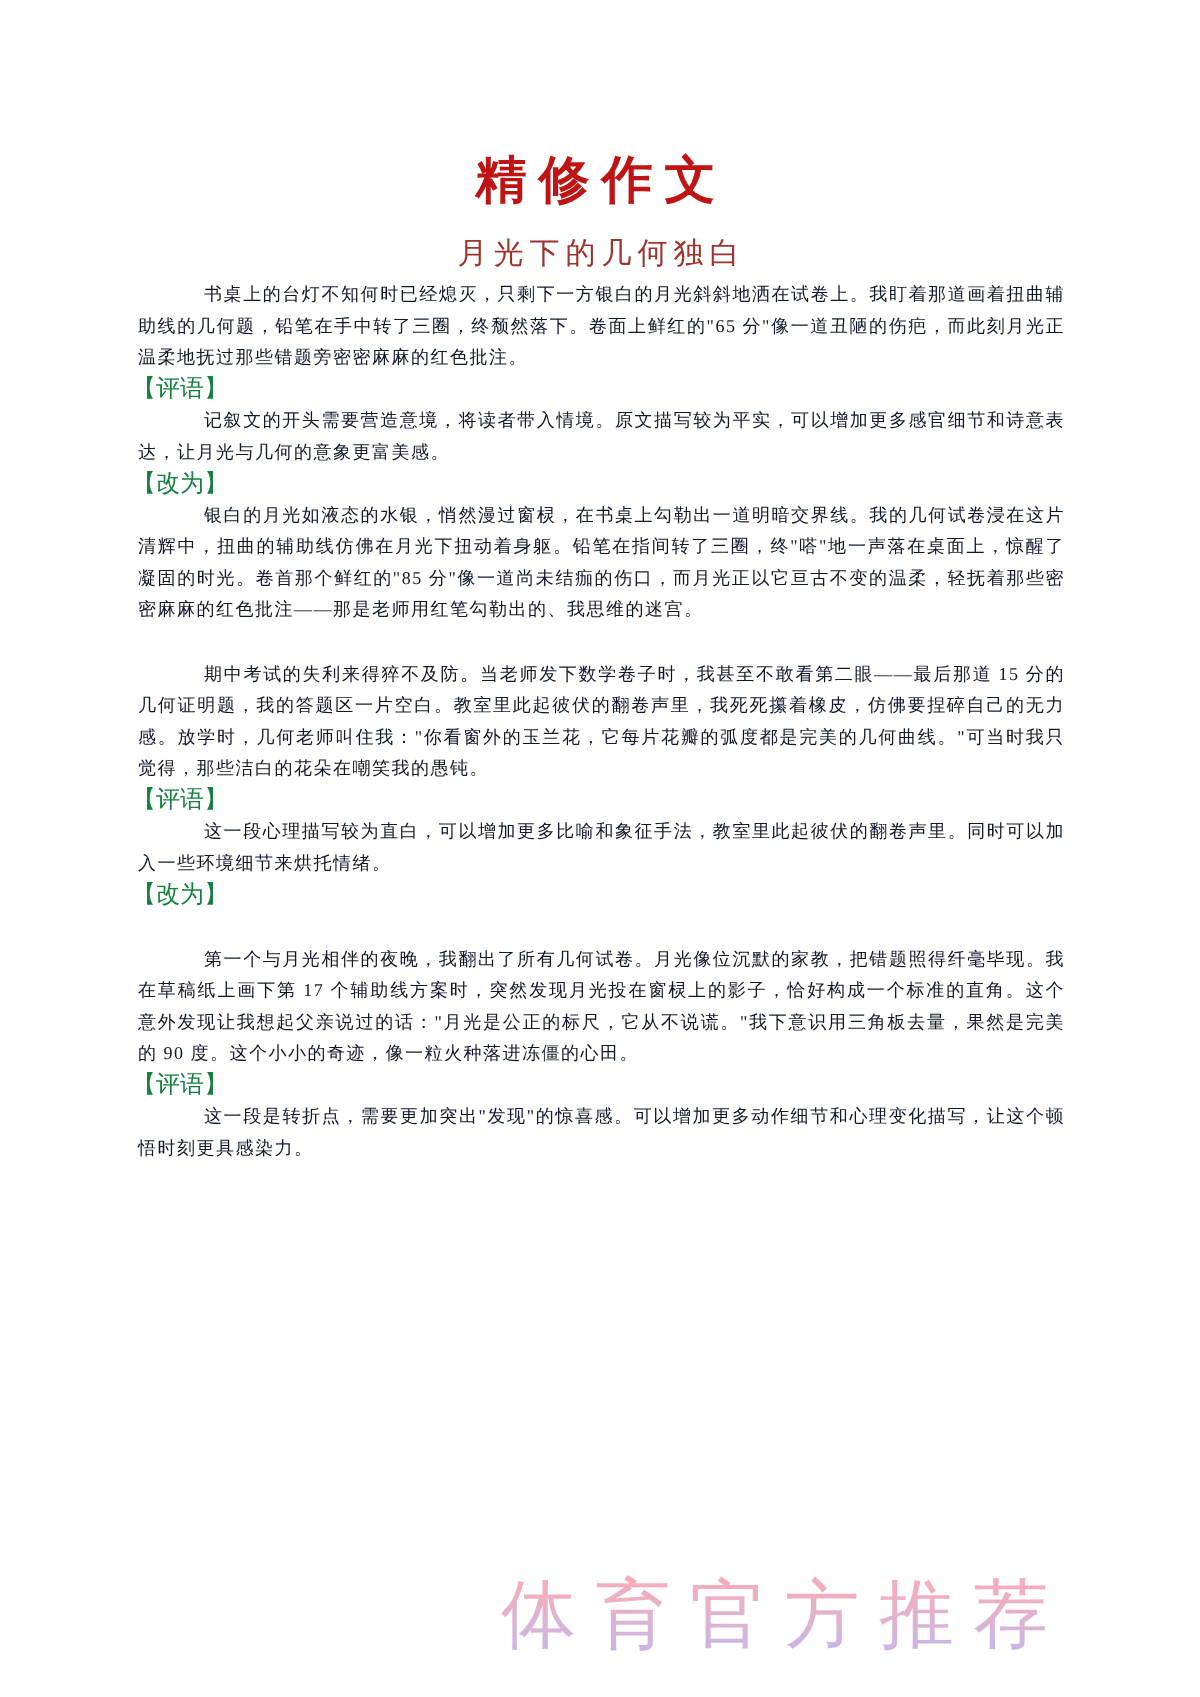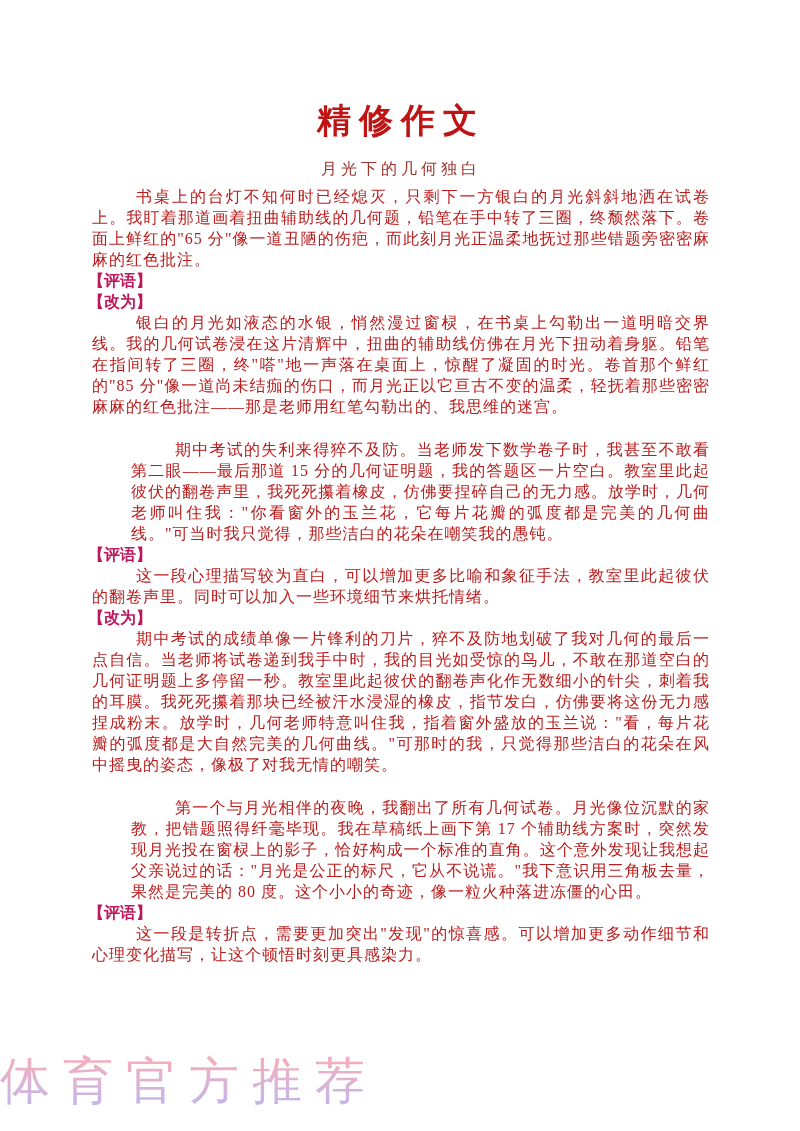--- a/index.html
+++ b/index.html
@@ -28,58 +28,57 @@
     margin: 0 0 18px 0;
     font-size: 34px;
     line-height: 38px;
     font-weight: bold;
     text-align: center;
     letter-spacing: 8px;
     color: #bf1414;
   }
   .essay-title {
     margin: 0 0 6px 0;
-    font-size: 16px;
+    font-size: 20px;
     line-height: 22px;
     font-weight: normal;
     text-align: center;
     letter-spacing: 4px;
     color: #9e332c;
   }
   .para {
     margin: 0;
-    font-size: 16px;
+    font-size: 12px;
     line-height: 21px;
     letter-spacing: 1px;
-    color: #b91c1c;
+    color: #0f172a;
     text-align: justify;
     text-indent: 44px;
   }
   .para-gap {
     margin-top: 22px;
-    margin-left: 39px;
   }
   .marker {
     font-size: 16px;
     line-height: 21px;
-    font-weight: bold;
-    color: #be185d;
+    font-weight: normal;
+    color: #15803d;
     letter-spacing: 0;
     margin-left: -4px;
   }
   .watermark {
     position: absolute;
     top: 1050px;
     left: 0;
     width: 712px;
-    text-align: left;
+    text-align: right;
     font-size: 50px;
     line-height: 62px;
     letter-spacing: 13px;
-    font-family: Liberation Serif, serif;
+    font-family: Liberation Mono, monospace;
     color: #dcb3cf;
     pointer-events: none;
   }
   @supports ((-webkit-background-clip: text) or (background-clip: text)) {
     .watermark {
       background: linear-gradient(180deg, #f2aebc 18%, #dab4d6 55%, #c3b6e9 88%);
       -webkit-background-clip: text;
       background-clip: text;
       color: transparent;
     }
@@ -90,32 +89,32 @@
 
 <div class="doc">
 
   <h1 class="doc-title">精修作文</h1>
 
   <h2 class="essay-title">月光下的几何独白</h2>
 
   <p class="para">书桌上的台灯不知何时已经熄灭，只剩下一方银白的月光斜斜地洒在试卷上。我盯着那道画着扭曲辅助线的几何题，铅笔在手中转了三圈，终颓然落下。卷面上鲜红的"65 分"像一道丑陋的伤疤，而此刻月光正温柔地抚过那些错题旁密密麻麻的红色批注。</p>
 
   <div class="marker">【评语】</div>
+  <p class="para">记叙文的开头需要营造意境，将读者带入情境。原文描写较为平实，可以增加更多感官细节和诗意表达，让月光与几何的意象更富美感。</p>
 
   <div class="marker">【改为】</div>
   <p class="para">银白的月光如液态的水银，悄然漫过窗棂，在书桌上勾勒出一道明暗交界线。我的几何试卷浸在这片清辉中，扭曲的辅助线仿佛在月光下扭动着身躯。铅笔在指间转了三圈，终"嗒"地一声落在桌面上，惊醒了凝固的时光。卷首那个鲜红的"85 分"像一道尚未结痂的伤口，而月光正以它亘古不变的温柔，轻抚着那些密密麻麻的红色批注——那是老师用红笔勾勒出的、我思维的迷宫。</p>
 
   <p class="para para-gap">期中考试的失利来得猝不及防。当老师发下数学卷子时，我甚至不敢看第二眼——最后那道 15 分的几何证明题，我的答题区一片空白。教室里此起彼伏的翻卷声里，我死死攥着橡皮，仿佛要捏碎自己的无力感。放学时，几何老师叫住我："你看窗外的玉兰花，它每片花瓣的弧度都是完美的几何曲线。"可当时我只觉得，那些洁白的花朵在嘲笑我的愚钝。</p>
 
   <div class="marker">【评语】</div>
   <p class="para">这一段心理描写较为直白，可以增加更多比喻和象征手法，教室里此起彼伏的翻卷声里。同时可以加入一些环境细节来烘托情绪。</p>
 
   <div class="marker">【改为】</div>
-  <p class="para">期中考试的成绩单像一片锋利的刀片，猝不及防地划破了我对几何的最后一点自信。当老师将试卷递到我手中时，我的目光如受惊的鸟儿，不敢在那道空白的几何证明题上多停留一秒。教室里此起彼伏的翻卷声化作无数细小的针尖，刺着我的耳膜。我死死攥着那块已经被汗水浸湿的橡皮，指节发白，仿佛要将这份无力感捏成粉末。放学时，几何老师特意叫住我，指着窗外盛放的玉兰说："看，每片花瓣的弧度都是大自然完美的几何曲线。"可那时的我，只觉得那些洁白的花朵在风中摇曳的姿态，像极了对我无情的嘲笑。</p>
 
-  <p class="para para-gap">第一个与月光相伴的夜晚，我翻出了所有几何试卷。月光像位沉默的家教，把错题照得纤毫毕现。我在草稿纸上画下第 17 个辅助线方案时，突然发现月光投在窗棂上的影子，恰好构成一个标准的直角。这个意外发现让我想起父亲说过的话："月光是公正的标尺，它从不说谎。"我下意识用三角板去量，果然是完美的 80 度。这个小小的奇迹，像一粒火种落进冻僵的心田。</p>
+  <p class="para para-gap">第一个与月光相伴的夜晚，我翻出了所有几何试卷。月光像位沉默的家教，把错题照得纤毫毕现。我在草稿纸上画下第 17 个辅助线方案时，突然发现月光投在窗棂上的影子，恰好构成一个标准的直角。这个意外发现让我想起父亲说过的话："月光是公正的标尺，它从不说谎。"我下意识用三角板去量，果然是完美的 90 度。这个小小的奇迹，像一粒火种落进冻僵的心田。</p>
 
   <div class="marker">【评语】</div>
   <p class="para">这一段是转折点，需要更加突出"发现"的惊喜感。可以增加更多动作细节和心理变化描写，让这个顿悟时刻更具感染力。</p>
 
 </div>
 
 <div class="watermark">体育官方推荐</div>
 
 </body></html>

